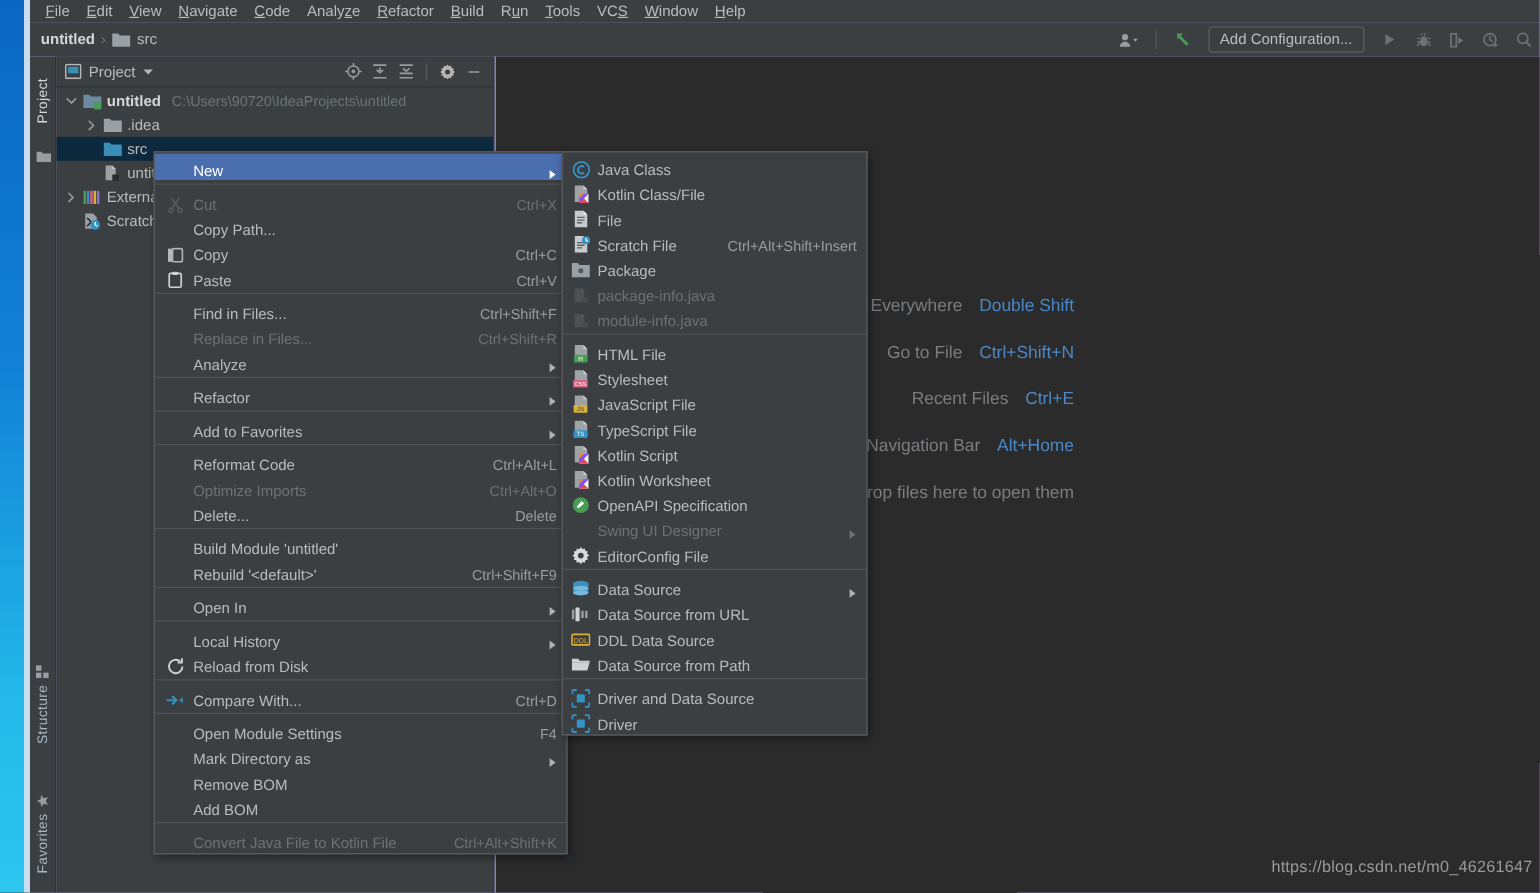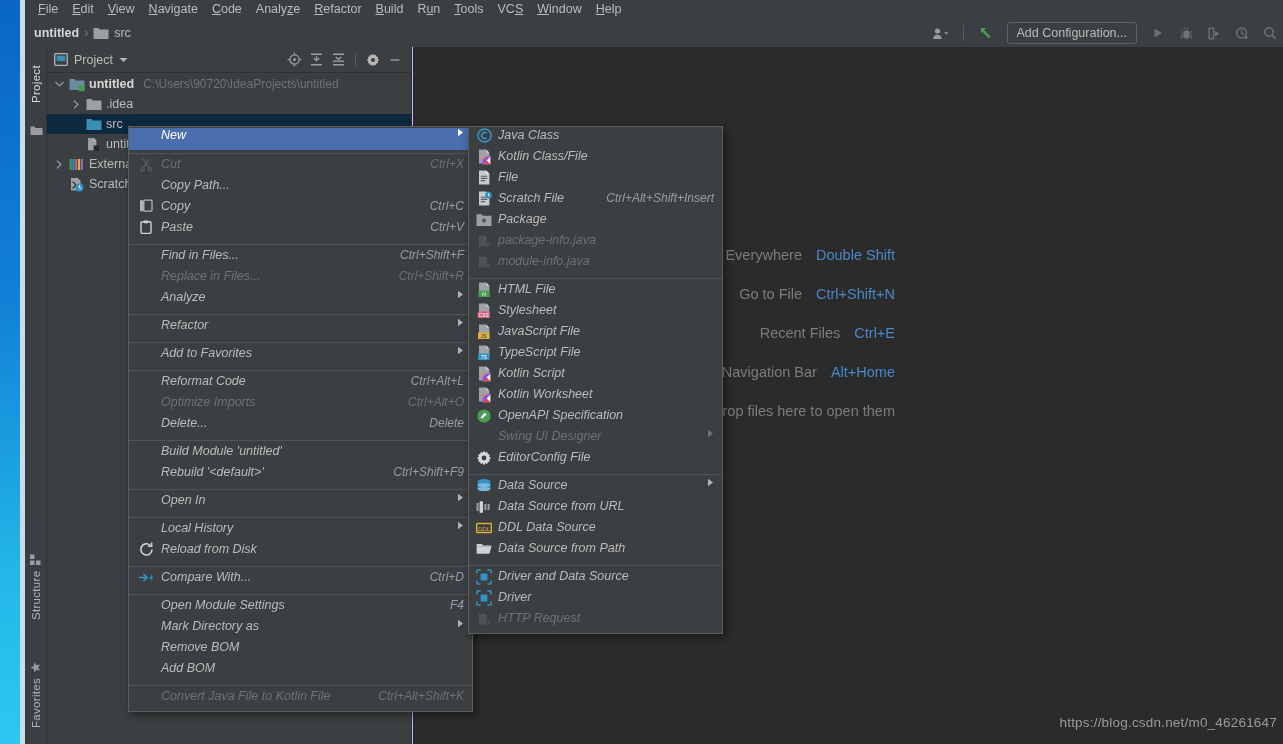--- a/index.html
+++ b/index.html
@@ -132,24 +132,23 @@
   }
 
   
   #ctx-menu{
     position:absolute; left:103px; top:126px; width:345px;
     background:#3c3f41; border:1px solid #5c5f61;
     box-shadow:2px 3px 8px rgba(0,0,0,.45);
     padding:1px 0; z-index:50;
   }
   .mi{
-    height:21px; display:flex; align-items:flex-start; position:relative;
+    height:21px; display:flex; align-items:flex-end; position:relative;
     padding-left:6px; padding-right:8px; font-size:12.5px; color:#bbbbbb;
     cursor:default;
-    font-style:italic;
   }
   .mi.sel{ background:#4b6eaf; color:#ffffff; height:22px; }
   .mi.disabled{ color:#6e7173; }
   .mi-icon{ width:22px; min-width:22px; display:flex; align-items:center; justify-content:center; }
   .mi-label{ flex:0 0 auto; padding-left:4px; }
   .mi-accel{ margin-left:auto; padding-left:28px; color:#9a9d9f; font-size:12px; }
   .mi.disabled .mi-accel{ color:#6e7173; }
   .mi-arrow{ margin-left:auto; width:10px; display:flex; justify-content:flex-end; }
   .mi-sep{ height:1px; background:#515457; margin:3px 0; }
 
@@ -849,25 +848,15 @@
       </div>
       <div class="mi">
         <span class="mi-icon">
           <svg width="16" height="16" viewBox="0 0 16 16">
             <path d="M1 1h3.6M11.4 1H15M1 15h3.6M11.4 15H15M1 1v3.6M1 11.4V15M15 1v3.6M15 11.4V15" stroke="#3592c4" stroke-width="1.5" fill="none"></path>
             <rect x="4.6" y="4.6" width="6.8" height="6.8" rx="1" fill="#3592c4"></rect>
           </svg>
         </span>
         <span class="mi-label">Driver</span>
       </div>
-      <div class="mi disabled">
-        <span class="mi-icon dim">
-          <svg width="15" height="16" viewBox="0 0 15 16">
-            <path d="M2 2.4h5.4l2.6 2.6v8.6H2z" fill="#6a6e71"></path>
-            <path d="M7.4 2.4 L10 5 H7.4z" fill="#85898c"></path>
-            <rect x="8.6" y="9.6" width="4.4" height="4.4" fill="#5c6063"></rect>
-          </svg>
-        </span>
-        <span class="mi-label">HTTP Request</span>
-      </div>
     </div>
 
 </div>
 
 </body></html>

